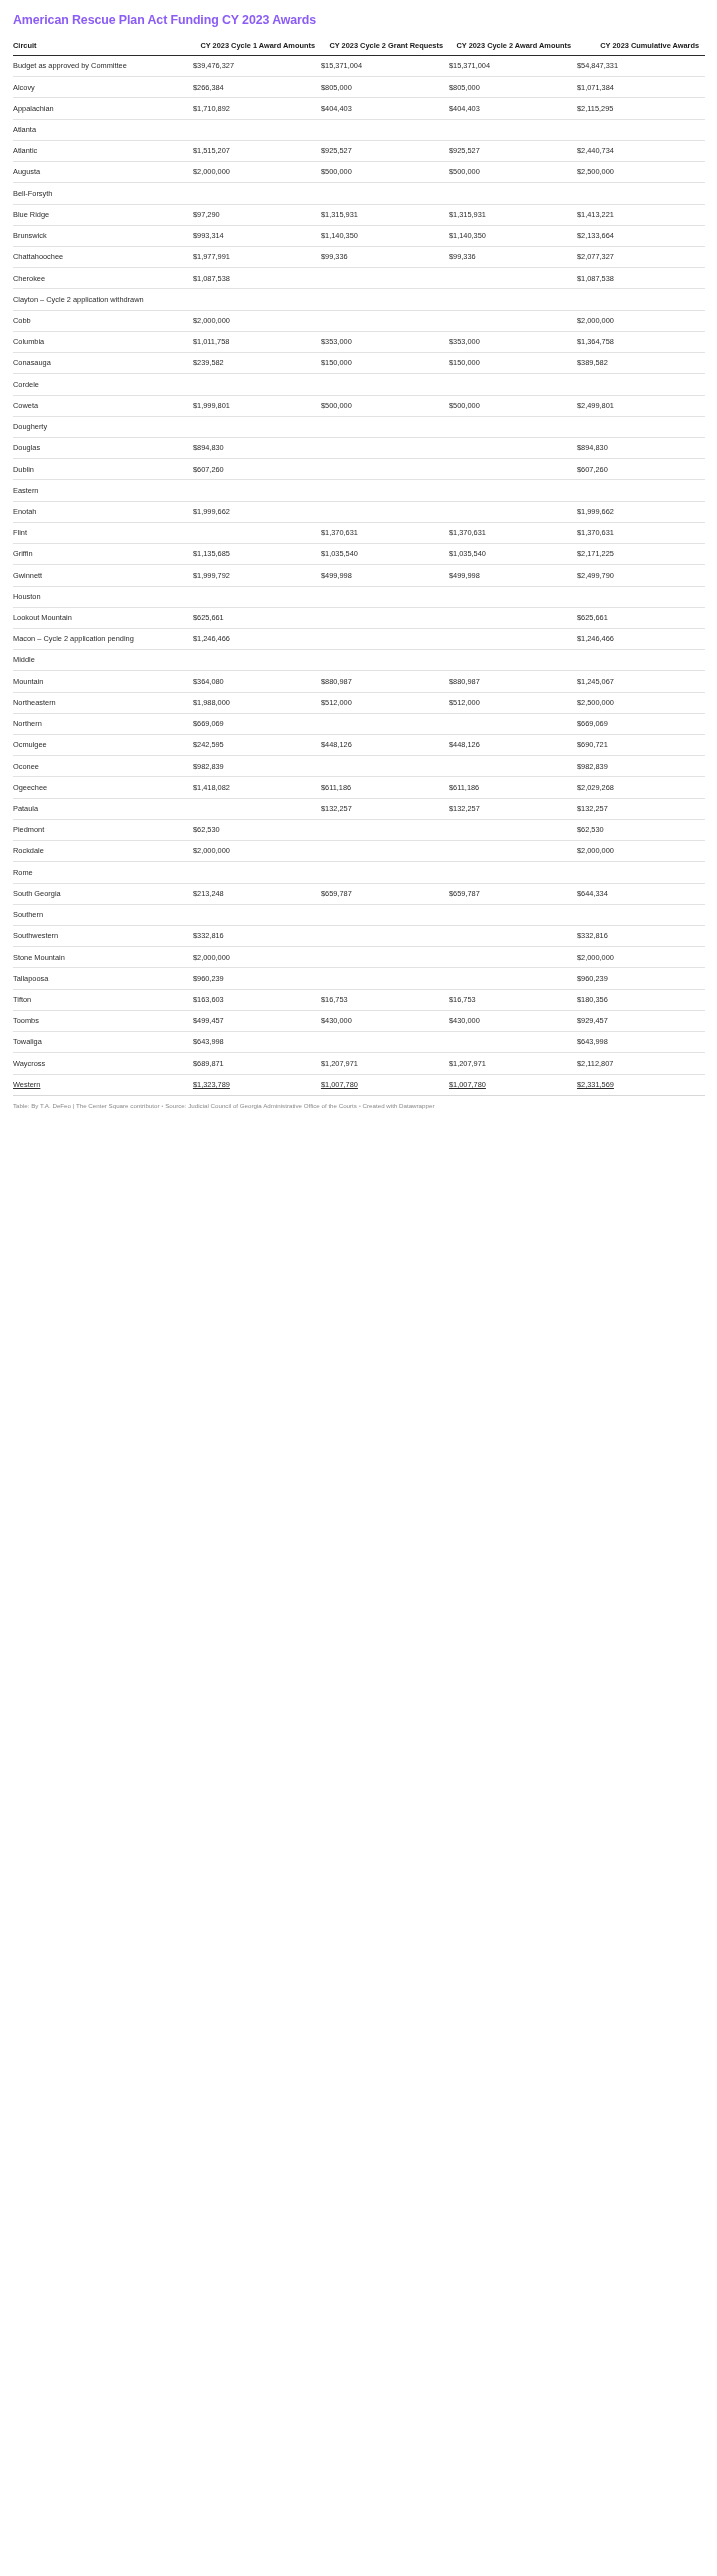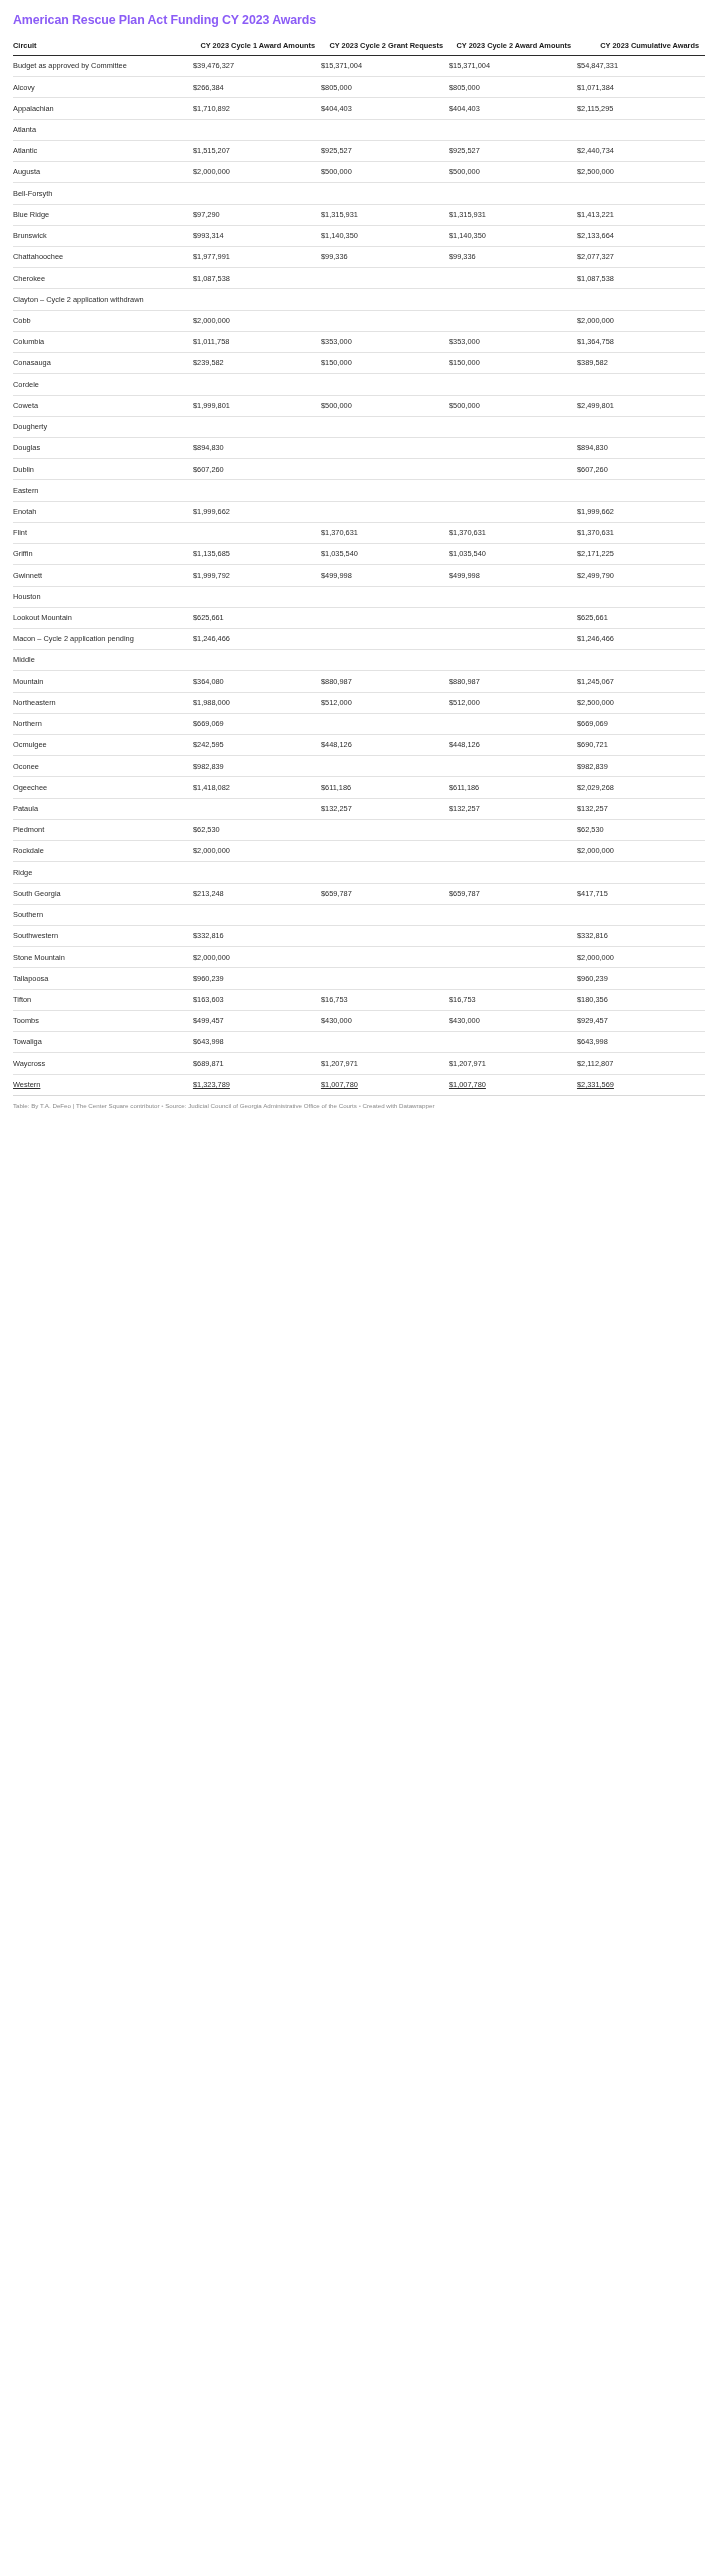--- a/index.html
+++ b/index.html
@@ -351,32 +351,32 @@
           <td>$62,530</td>
         </tr>
         <tr>
           <td>Rockdale</td>
           <td>$2,000,000</td>
           <td></td>
           <td></td>
           <td>$2,000,000</td>
         </tr>
         <tr class="section-row">
-          <td>Ridge</td>
+          <td>Rome</td>
           <td></td>
           <td></td>
           <td></td>
           <td></td>
         </tr>
         <tr>
           <td>South Georgia</td>
           <td>$213,248</td>
           <td>$659,787</td>
           <td>$659,787</td>
-          <td>$417,715</td>
+          <td>$644,334</td>
         </tr>
         <tr class="section-row">
           <td>Southern</td>
           <td></td>
           <td></td>
           <td></td>
           <td></td>
         </tr>
         <tr>
           <td>Southwestern</td>

